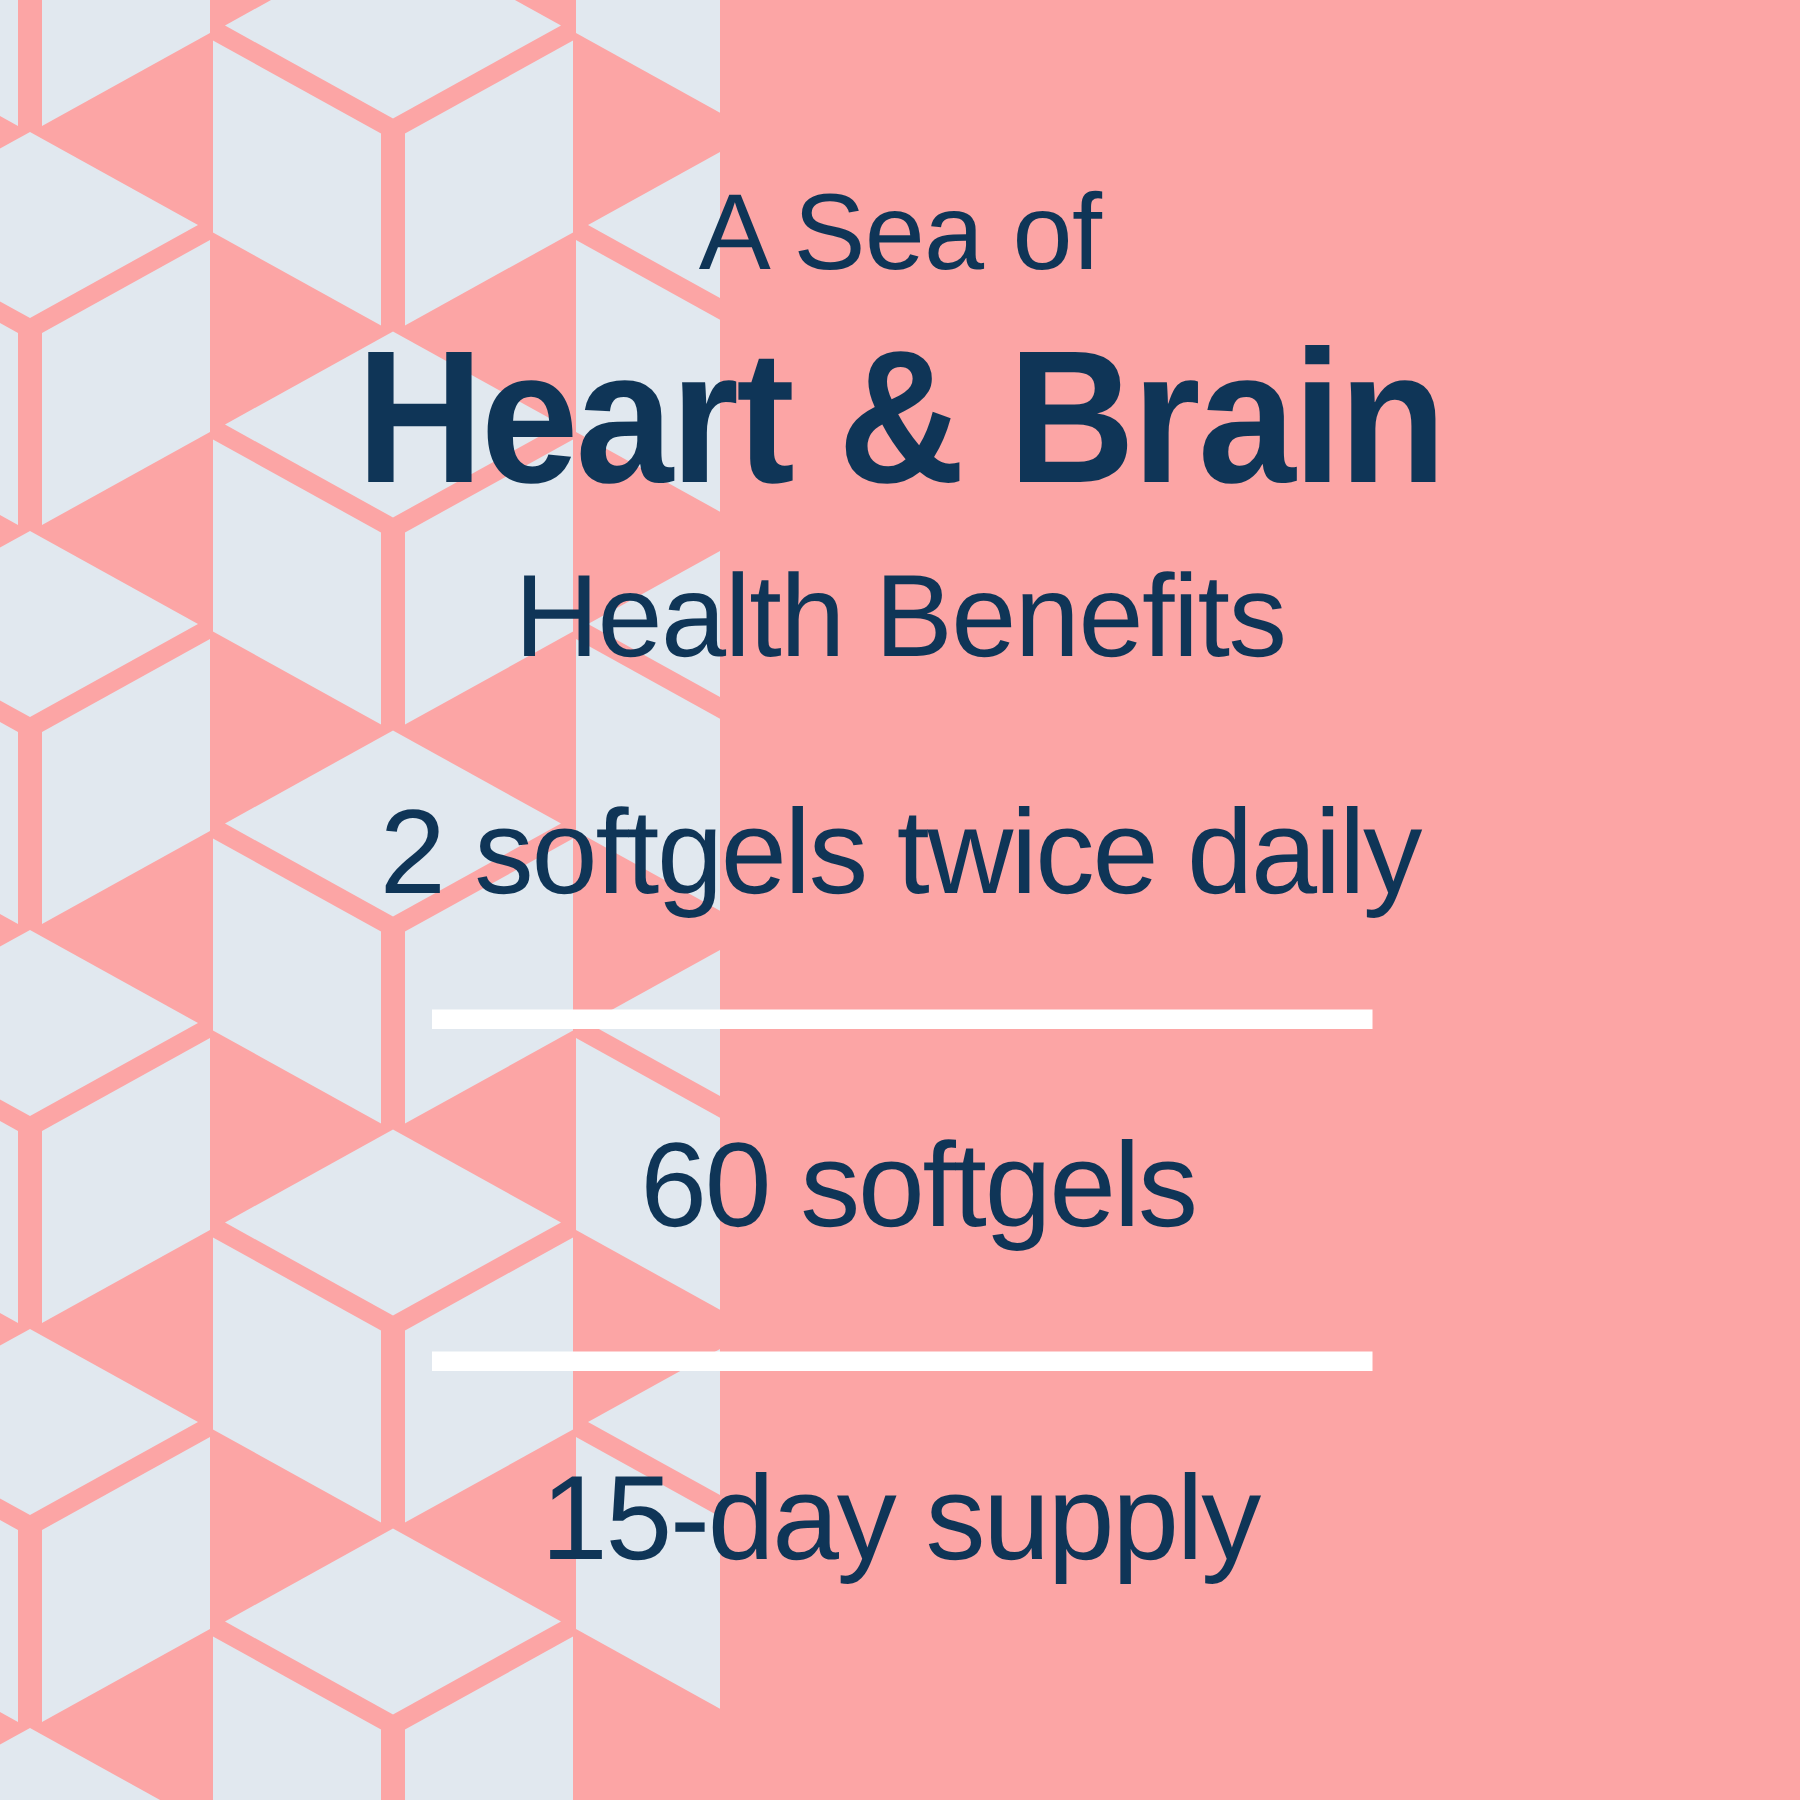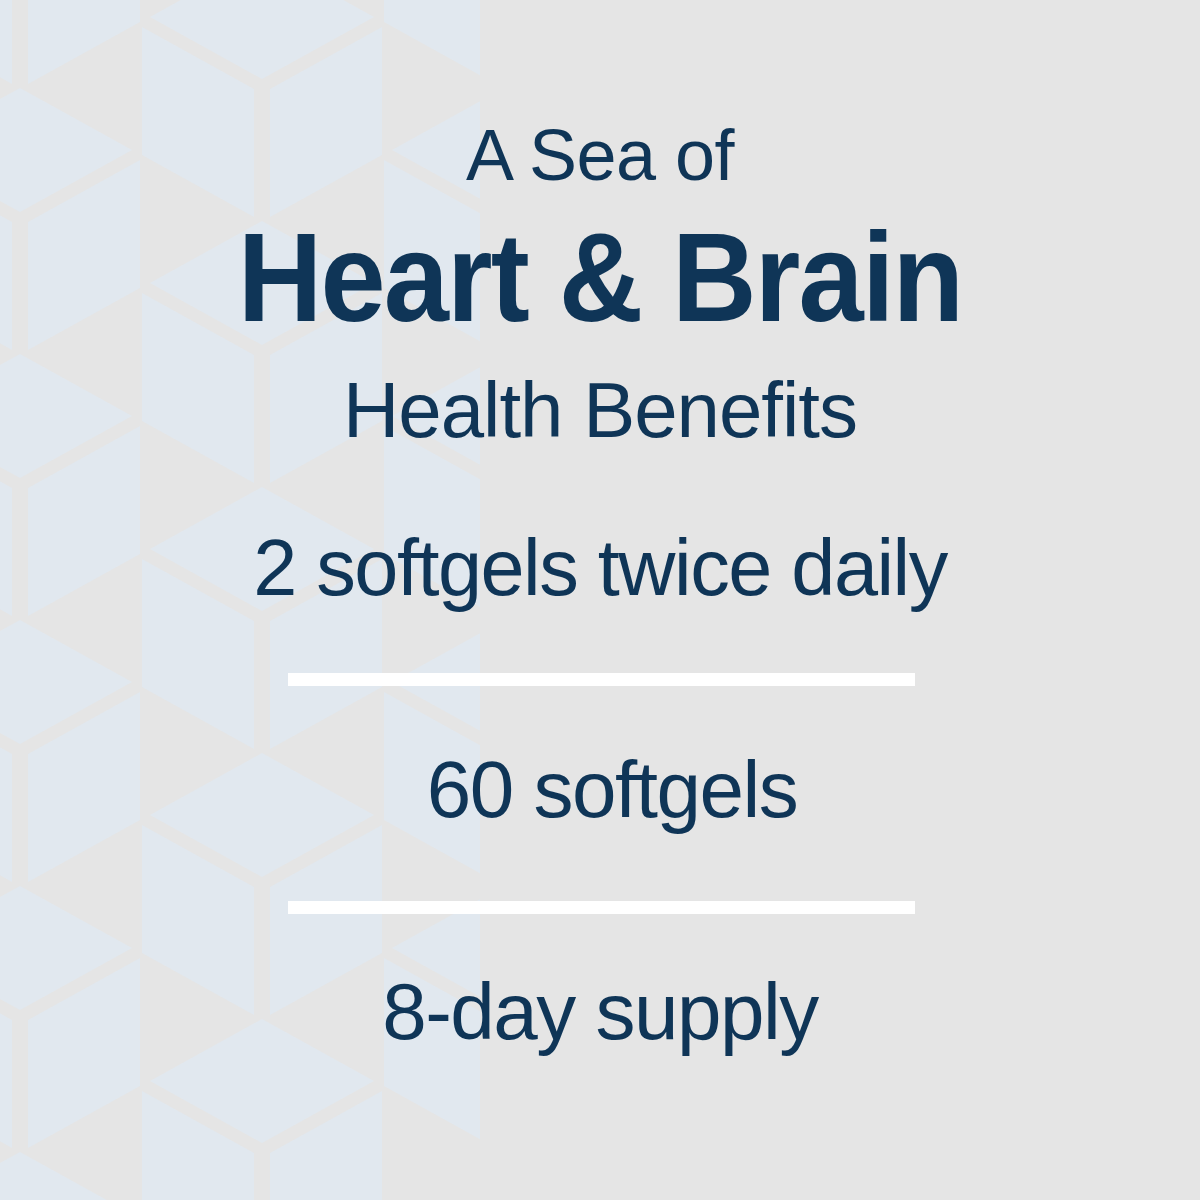--- a/index.html
+++ b/index.html
@@ -5,21 +5,21 @@
   html, body {
     margin: 0;
     padding: 0;
     background: #ffffff;
   }
   #canvas {
     position: relative;
     width: 1200px;
     height: 1200px;
     overflow: hidden;
-    background: #e5e5e5;
+    background: #fca5a5;
     font-family: "Liberation Sans", sans-serif;
   }
   #bg-pattern {
     position: absolute;
     left: 0;
     top: 0;
     width: 1200px;
     height: 1200px;
     pointer-events: none;
   }
@@ -184,16 +184,16 @@
     <div class="line-subhead">Health Benefits</div>
 
     <div class="line-dosage">2 softgels twice daily</div>
 
     <div class="divider" id="divider-top"></div>
 
     <div class="line-count">60 softgels</div>
 
     <div class="divider" id="divider-bottom"></div>
 
-    <div class="line-supply">8-day supply</div>
+    <div class="line-supply">15-day supply</div>
 
   </div>
 </div>
 
 </body></html>

